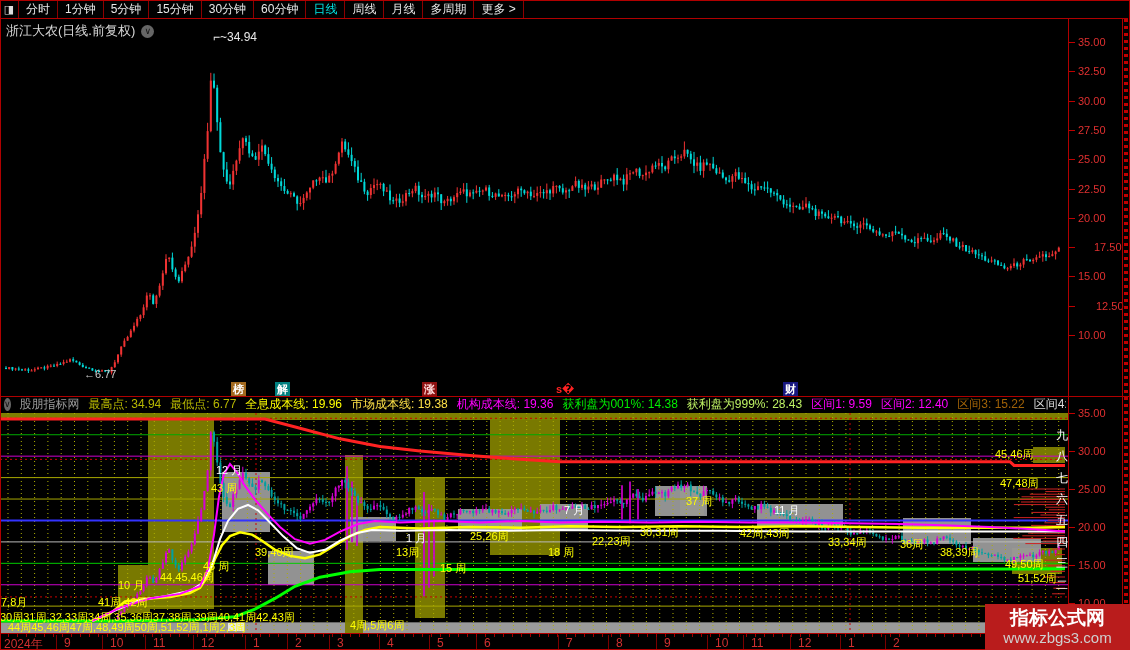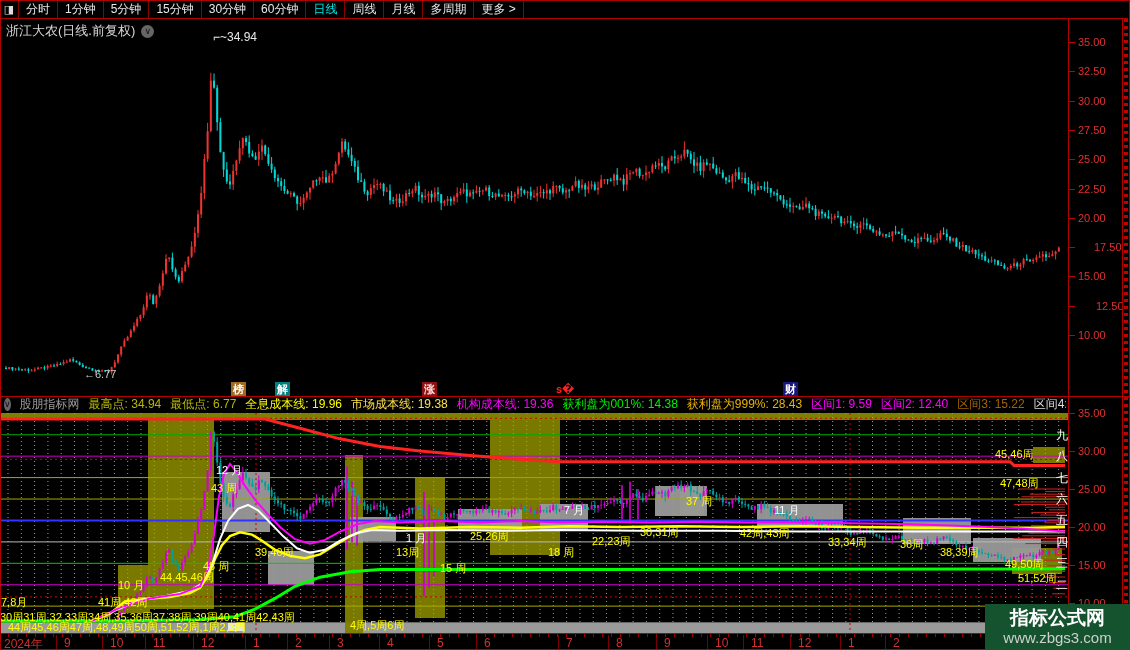--- a/index.html
+++ b/index.html
@@ -32,21 +32,21 @@
   
   #xaxis{left:0;top:633px;width:1068px;height:17px;background:#000;z-index:5;border-top:1px solid #b00000;}
   .month-label{position:absolute;top:2px;color:#d03030;font-size:12px;z-index:6;}
   .month-div{position:absolute;top:1px;width:1px;height:15px;background:#7a0000;}
   #minor-ticks{left:0;top:634px;width:1068px;height:3px;z-index:6;
      background:repeating-linear-gradient(90deg,transparent 0 8px,#a00000 8px 9px);}
   
   #hscroll{left:0;top:622px;width:1068px;height:10px;background:#9a9a9a;z-index:1;border-top:1px solid #666;}
   #hscroll-mark{left:228px;top:623px;width:16px;height:8px;background:#e8e8e8;z-index:1;}
   
-  #watermark{left:985px;top:604px;width:145px;height:46px;background:#14532d;z-index:9;
+  #watermark{left:985px;top:604px;width:145px;height:46px;background:#b91c1c;z-index:9;
              display:flex;flex-direction:column;align-items:center;justify-content:center;}
   #wm1{color:#ffffff;font-size:19px;font-weight:bold;line-height:22px;}
   #wm2{color:#cfcfcf;font-size:15px;line-height:18px;}
   
   .redline{position:absolute;background:#b00000;z-index:7;}
   #right-dashes{left:1124px;top:19px;width:4px;height:630px;z-index:7;
      background:repeating-linear-gradient(180deg,#c00000 0 3px,transparent 3px 7px);}
   svg{position:absolute;left:0;top:0;z-index:2;pointer-events:none;}
   #main-area,#lower-area{position:absolute;left:0;width:1068px;z-index:0;}
 </style>
@@ -1604,21 +1604,21 @@
 
 <div id="ind-header" class="abs">
   <span class="circ-ico">∨</span>
   <span style="color:#9a9a9a">股朋指标网</span>
 <span style="color: rgb(184, 184, 0);">最高点: 34.94</span>
     <span style="color: rgb(184, 184, 0);">最低点: 6.77</span>
     <span style="color: rgb(255, 255, 0);">全息成本线: 19.96</span>
     <span style="color: #fde047; text-align: center;">市场成本线: 19.38</span>
     <span style="color: rgb(255, 0, 255);">机构成本线: 19.36</span>
     <span style="color: rgb(0, 238, 0);">获利盘为001%: 14.38</span>
-    <span style="color: #eab308;">获利盘为999%: 28.43</span>
+    <span style="color: #bef264;">获利盘为999%: 28.43</span>
     <span style="color: rgb(255, 0, 255);">区间1: 9.59</span>
     <span style="color: rgb(255, 0, 255);">区间2: 12.40</span>
     <span style="color: #a16207;">区间3: 15.22</span>
     <span style="color: rgb(221, 221, 221);">区间4: 18.04</span>
   </div>
 
 <div id="hscroll" class="abs"></div>
 <div id="hscroll-mark" class="abs"></div>
 
 <div id="xaxis" class="abs">

